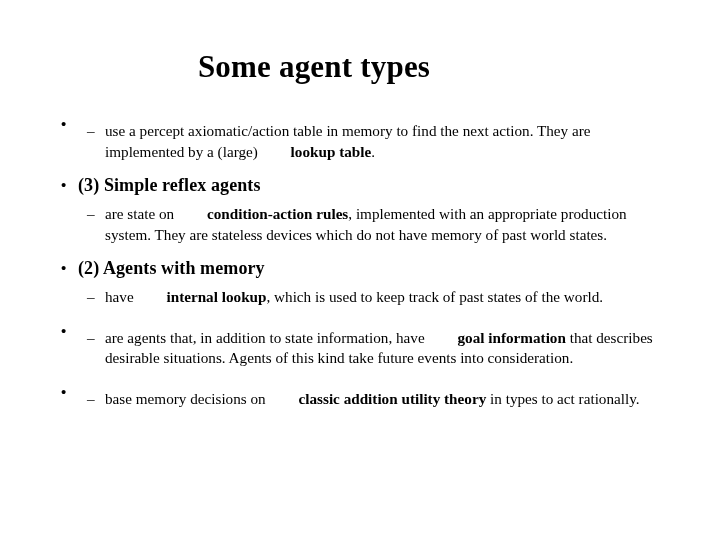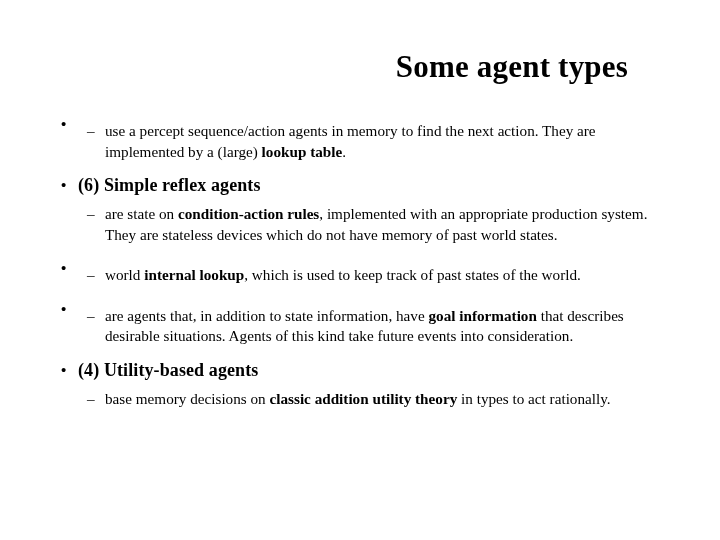--- a/index.html
+++ b/index.html
@@ -15,21 +15,21 @@
     overflow: hidden;
     font-family: "Liberation Serif", "DejaVu Serif", serif;
     color: #000000;
     -webkit-font-smoothing: none;
   }
   #slide-title {
     position: absolute;
     left: 0;
     top: 50px;
     width: 628px;
-    text-align: right;
+    text-align: center;
     font-size: 31px;
     font-weight: bold;
     letter-spacing: 0.2px;
     line-height: 1.1;
     white-space: nowrap;
   }
   #body-list {
     position: absolute;
     left: 0;
     top: 113px;
@@ -65,59 +65,59 @@
     line-height: 20.5px;
     text-align: left;
   }
   .l2 .dash-mark {
     position: absolute;
     left: 87px;
     top: 0;
     font-size: 15.2px;
     line-height: 20.5px;
   }
-  .l2 b { font-weight: bold; }
+  .l2 b { font-weight: bold; margin-left: 29px; }
 
   
   .sp-after-l1 { height: 8px; }
   .sp-after-l2 { height: 12px; }
 </style>
 </head>
 <body>
 
 <div id="slide" style="background: rgb(255, 255, 255); color: rgb(0, 0, 0);">
 
   <div id="slide-title">Some agent types</div>
 
   <div id="body-list">
 
   <div class="group">
         <div class="l1"><span class="bullet-mark">•</span></div>
         <div class="sp-after-l1"></div>
-        <div class="l2"><span class="dash-mark">–</span><span>use a percept sequence/action agents in memory to find the next action. They are implemented by a (large) </span><b>lookup table</b><span>.</span></div>
+        <div class="l2"><span class="dash-mark">–</span><span>use a percept axiomatic/action table in memory to find the next action. They are implemented by a (large) </span><b>lookup table</b><span>.</span></div>
         <div class="sp-after-l2"></div>
       </div>
       <div class="group">
-        <div class="l1"><span class="bullet-mark">•</span><span>(6) Simple reflex agents</span></div>
+        <div class="l1"><span class="bullet-mark">•</span><span>(3) Simple reflex agents</span></div>
         <div class="sp-after-l1"></div>
         <div class="l2"><span class="dash-mark">–</span><span>are state on </span><b>condition-action rules</b><span>, implemented with an appropriate production system. They are stateless devices which do not have memory of past world states.</span></div>
         <div class="sp-after-l2"></div>
       </div>
       <div class="group">
-        <div class="l1"><span class="bullet-mark">•</span></div>
+        <div class="l1"><span class="bullet-mark">•</span><span>(2) Agents with memory</span></div>
         <div class="sp-after-l1"></div>
-        <div class="l2"><span class="dash-mark">–</span><span>world </span><b>internal lookup</b><span>, which is used to keep track of past states of the world.</span></div>
+        <div class="l2"><span class="dash-mark">–</span><span>have </span><b>internal lookup</b><span>, which is used to keep track of past states of the world.</span></div>
         <div class="sp-after-l2"></div>
       </div>
       <div class="group">
         <div class="l1"><span class="bullet-mark">•</span></div>
         <div class="sp-after-l1"></div>
         <div class="l2"><span class="dash-mark">–</span><span>are agents that, in addition to state information, have </span><b>goal information</b><span> that describes desirable situations. Agents of this kind take future events into consideration.</span></div>
         <div class="sp-after-l2"></div>
       </div>
       <div class="group">
-        <div class="l1"><span class="bullet-mark">•</span><span>(4) Utility-based agents</span></div>
+        <div class="l1"><span class="bullet-mark">•</span></div>
         <div class="sp-after-l1"></div>
         <div class="l2"><span class="dash-mark">–</span><span>base memory decisions on </span><b>classic addition utility theory</b><span> in types to act rationally.</span></div>
       </div>
     </div>
 
 </div>
 
 </body></html>

